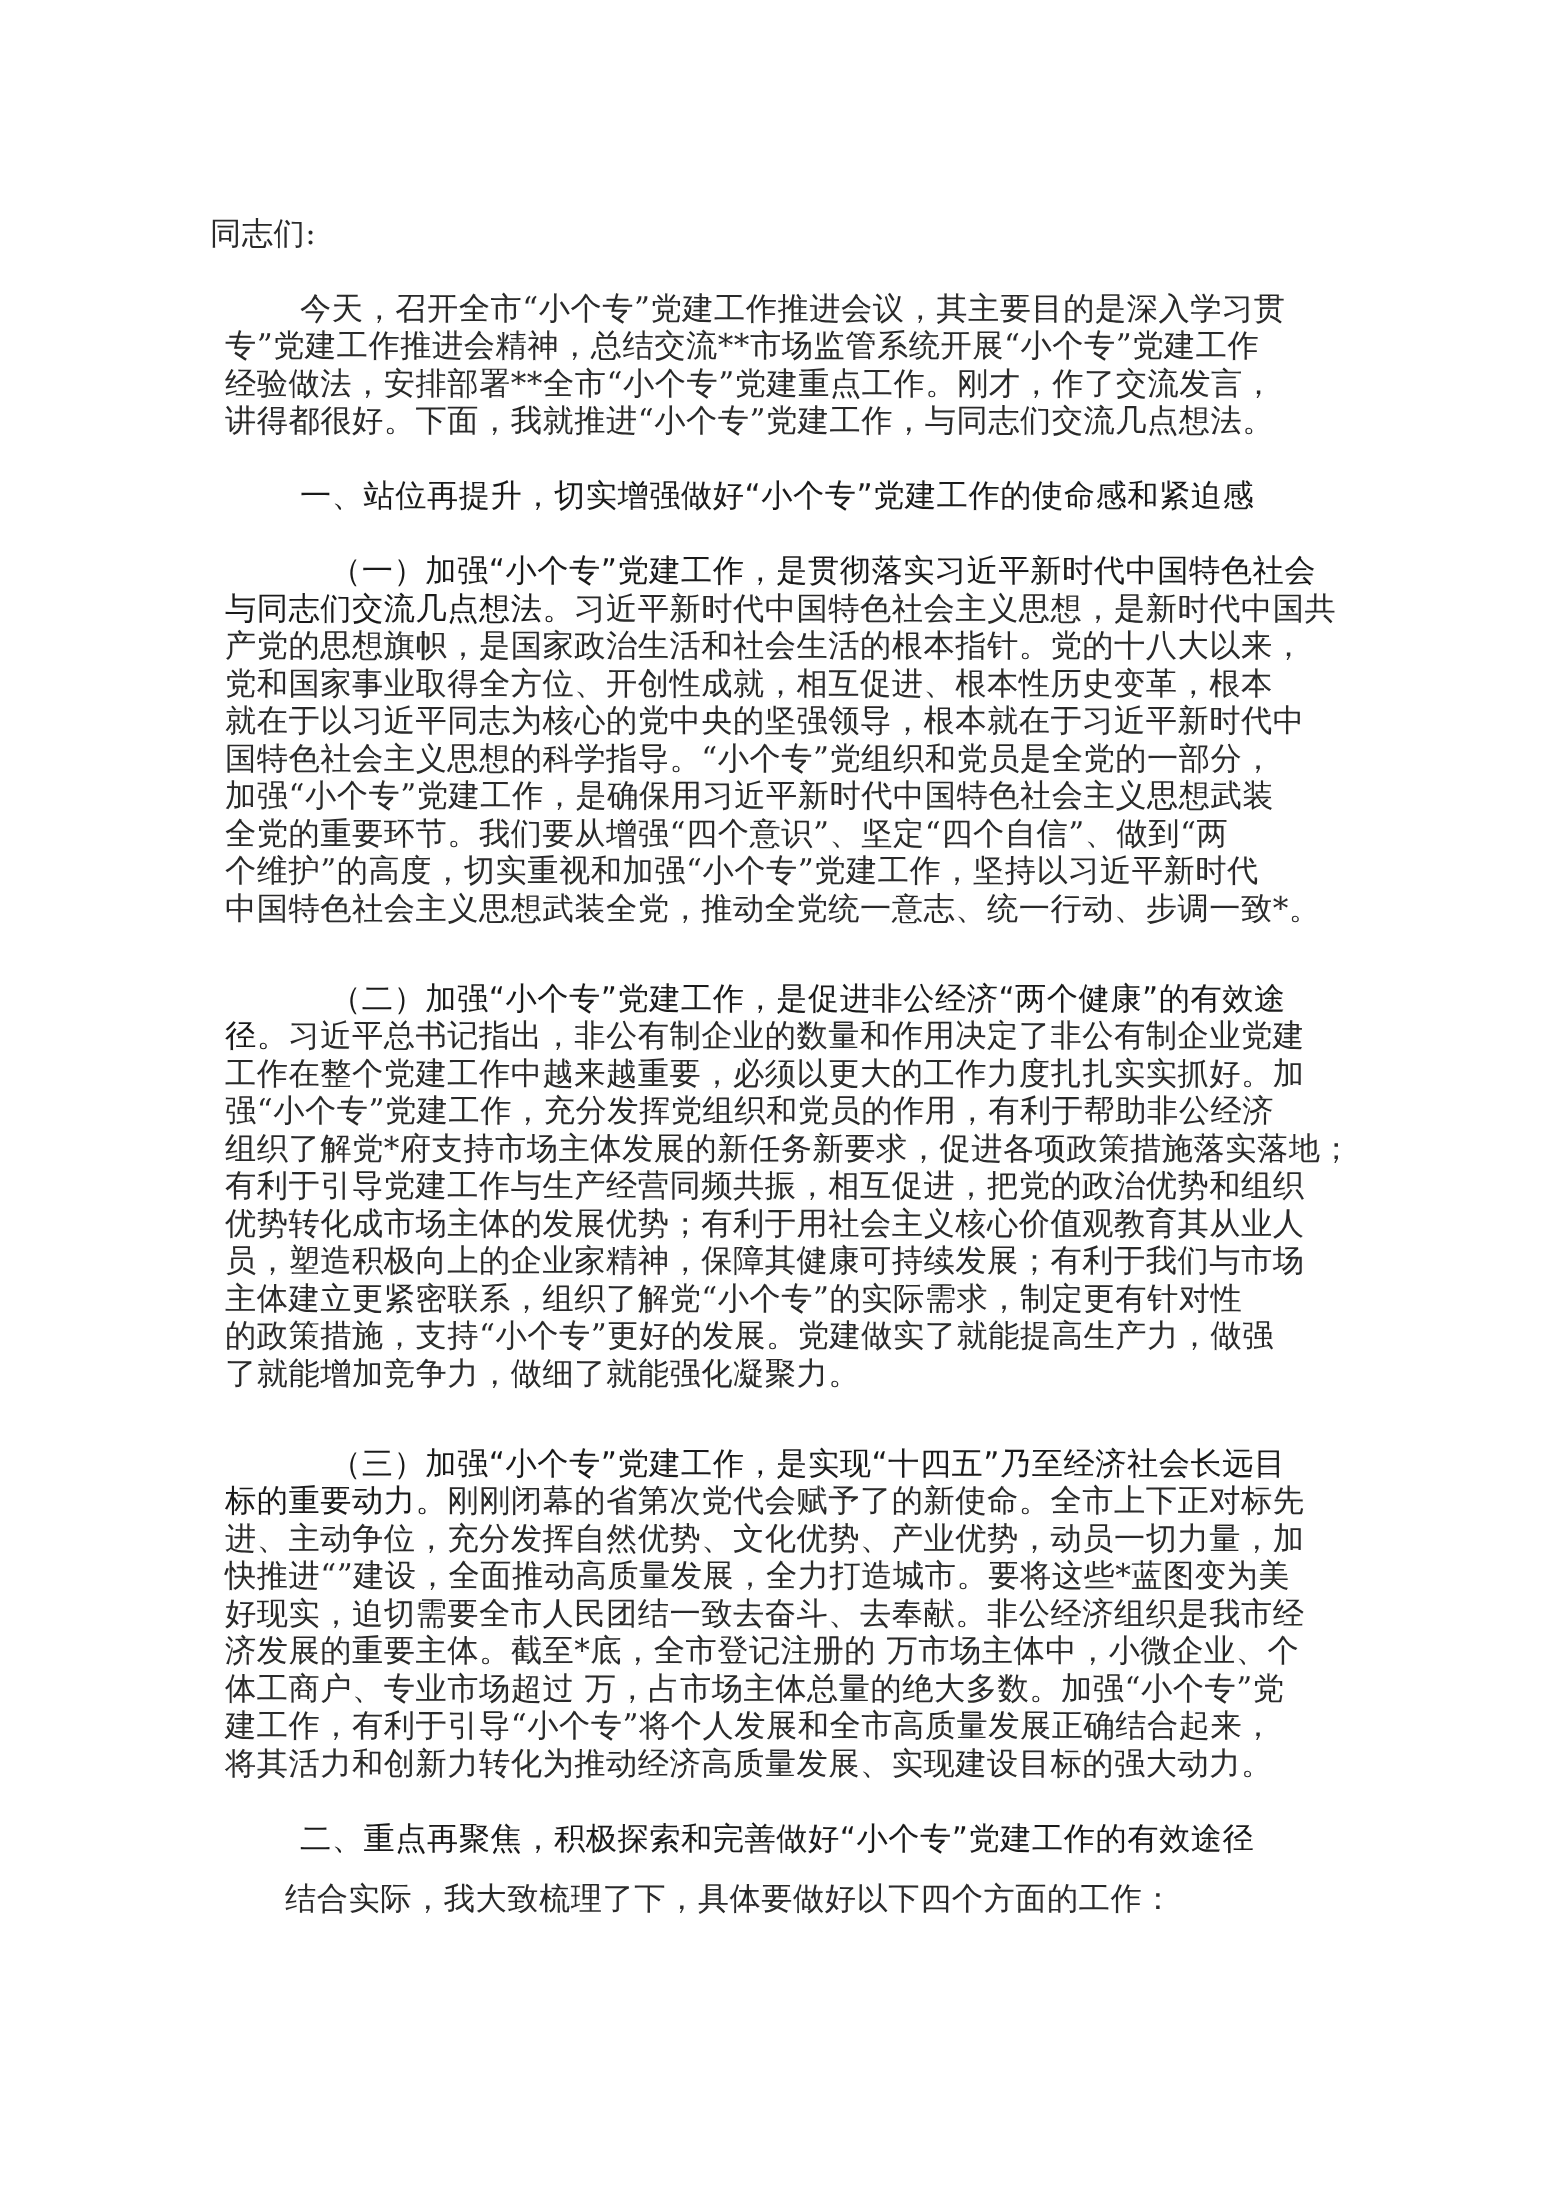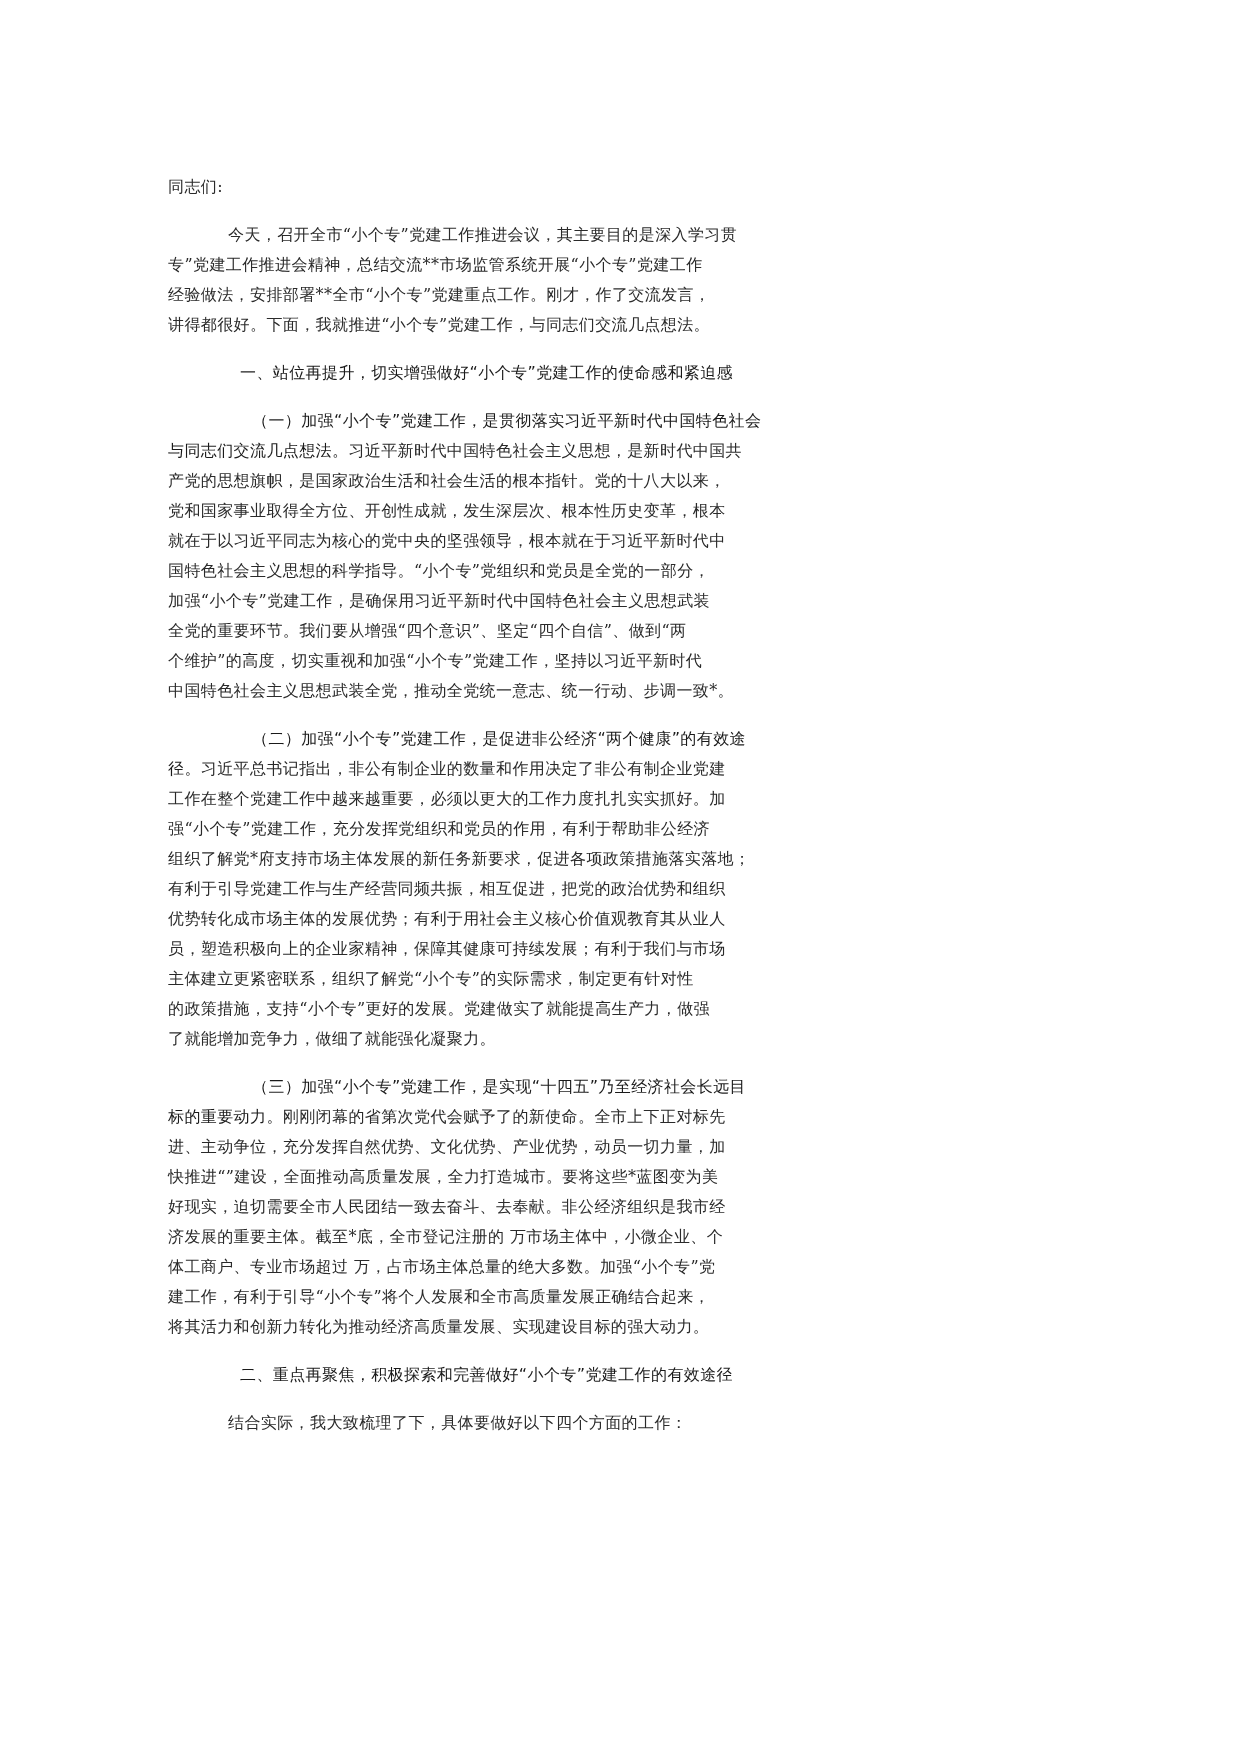--- a/index.html
+++ b/index.html
@@ -17,34 +17,34 @@
   }
   .page {
     position: absolute;
     left: 168px;
     top: 172px;
     width: 880px;
   }
   .line {
     height: 30px;
     line-height: 30px;
-    font-size: 16px;
+    font-size: 25px;
     white-space: nowrap;
     letter-spacing: 0.4px;
   }
   .bold {
     font-family: "DejaVu Sans", "Liberation Sans", sans-serif;
     font-weight: normal;
     color: #1a1a1a;
   }
   .indent2 { padding-left: 60px; }
   .indent-h { padding-left: 72px; }
   .indent-s { padding-left: 84px; }
   .gap-md { height: 18px; }
-  .block { margin: 0; }
+  .block { margin: 12px; }
 </style>
 </head>
 <body>
 
 <div class="page">
 
   <div class="line">同志们:</div>
   <div class="gap-md"></div>
 
   <div class="block">
@@ -55,21 +55,21 @@
   </div>
   <div class="gap-md"></div>
 
   <div class="line bold indent-h">一、站位再提升，切实增强做好“小个专”党建工作的使命感和紧迫感</div>
   <div class="gap-md"></div>
 
   <div class="block">
     <div class="line bold indent-s">（一）加强“小个专”党建工作，是贯彻落实习近平新时代中国特色社会</div>
     <div class="line"><span class="bold">与同志们交流几点想法。</span><span>习近平新时代中国特色社会主义思想，是新时代中国共</span></div>
     <div class="line">产党的思想旗帜，是国家政治生活和社会生活的根本指针。党的十八大以来，</div>
-    <div class="line">党和国家事业取得全方位、开创性成就，发生深层次、根本性历史变革，根本</div>
+    <div class="line">党和国家事业取得全方位、开创性成就，相互促进、根本性历史变革，根本</div>
     <div class="line">就在于以习近平同志为核心的党中央的坚强领导，根本就在于习近平新时代中</div>
     <div class="line">国特色社会主义思想的科学指导。“小个专”党组织和党员是全党的一部分，</div>
     <div class="line">加强“小个专”党建工作，是确保用习近平新时代中国特色社会主义思想武装</div>
     <div class="line">全党的重要环节。我们要从增强“四个意识”、坚定“四个自信”、做到“两</div>
     <div class="line">个维护”的高度，切实重视和加强“小个专”党建工作，坚持以习近平新时代</div>
     <div class="line">中国特色社会主义思想武装全党，推动全党统一意志、统一行动、步调一致*。</div>
   </div>
   <div class="gap-md"></div>
 
   <div class="block">

